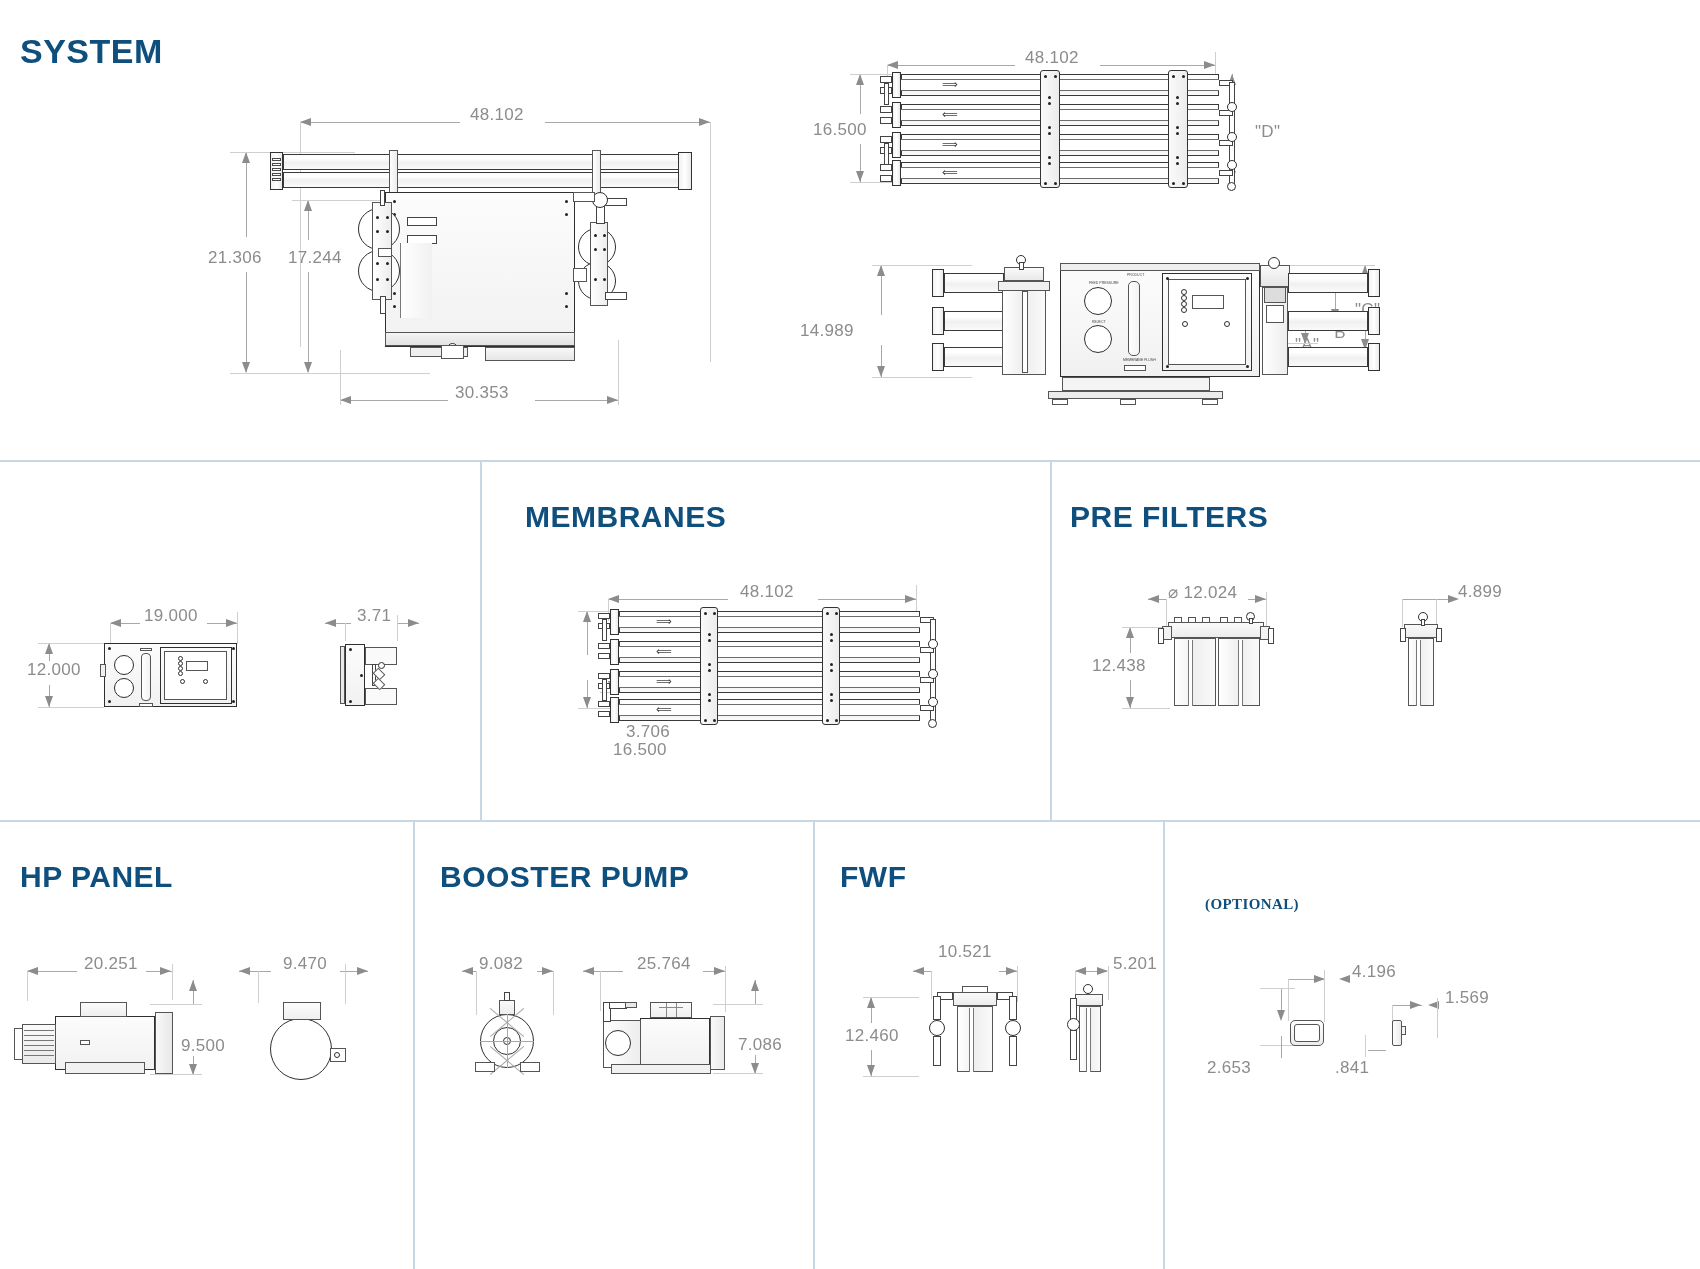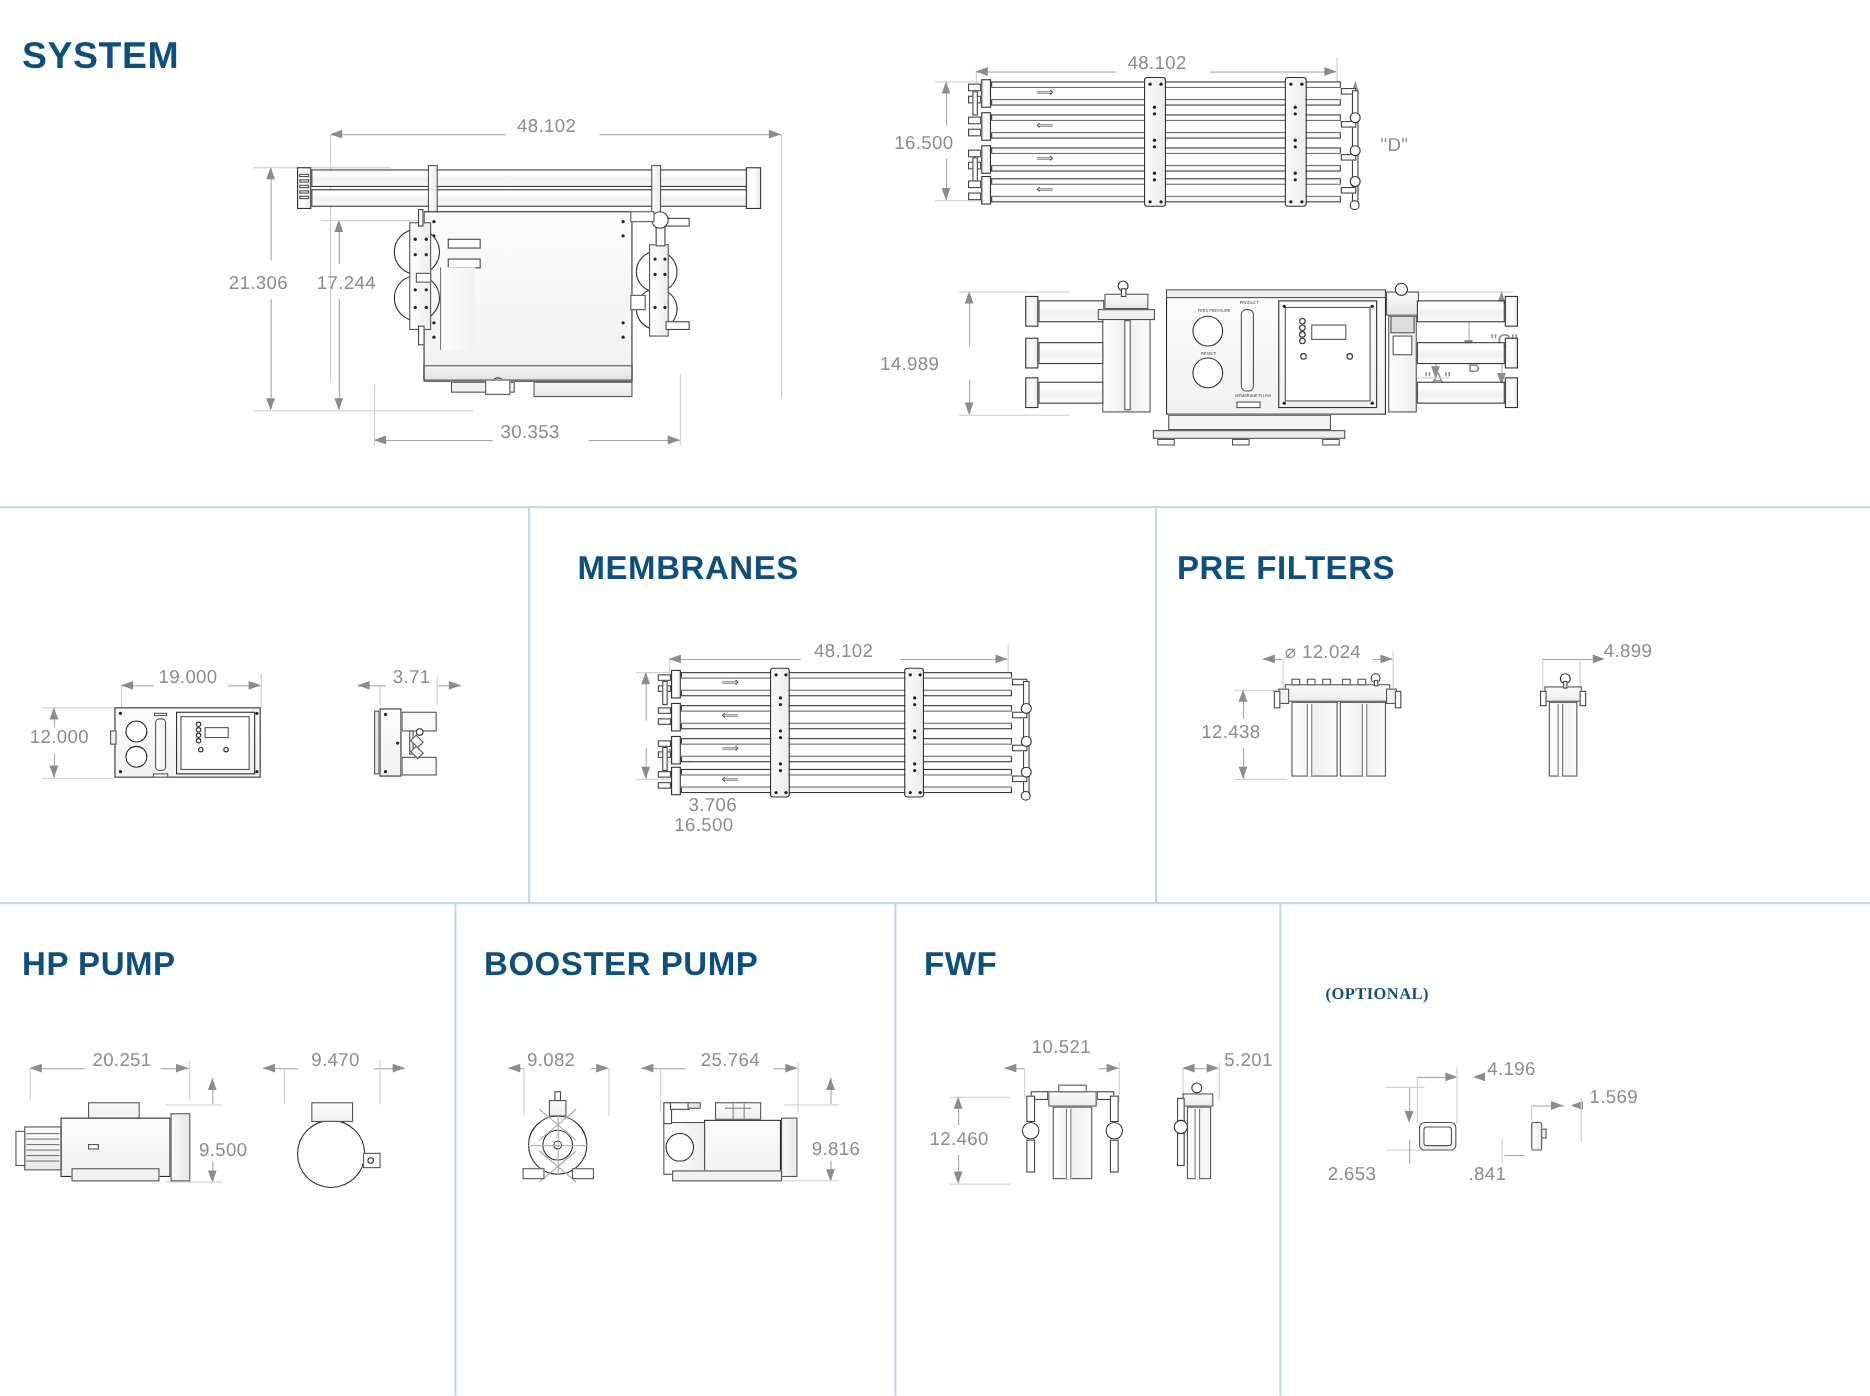--- a/index.html
+++ b/index.html
@@ -138,21 +138,21 @@
   <div class="hline" style="left:0; top:820px; width:1700px;"></div>
   <div class="vline" style="left:480px; top:460px; height:360px;"></div>
   <div class="vline" style="left:1050px; top:460px; height:360px;"></div>
   <div class="vline" style="left:413px; top:820px; height:449px;"></div>
   <div class="vline" style="left:813px; top:820px; height:449px;"></div>
   <div class="vline" style="left:1163px; top:820px; height:449px;"></div>
 
   <div class="sec-title big" style="left:20px; top:32px;">SYSTEM</div>
   <div class="sec-title mid" style="left:525px; top:500px;">MEMBRANES</div>
   <div class="sec-title mid" style="left:1070px; top:500px;">PRE FILTERS</div>
-  <div class="sec-title mid" style="left:20px; top:860px;">HP PUMP</div>
+  <div class="sec-title mid" style="left:20px; top:860px;">HP PANEL</div>
   <div class="sec-title mid" style="left:440px; top:860px;">BOOSTER PUMP</div>
   <div class="sec-title mid" style="left:840px; top:860px;">FWF</div>
   <div class="sub-title" style="left:1205px; top:896px;font-family:Liberation Serif, serif;">(OPTIONAL)</div>
 
   <div class="dwg" style="left:0; top:0; width:760px; height:460px;">
 
     <div class="dim" style="left:470px; top:105px;">48.102</div>
     <div class="dimline-h" style="left:300px; top:122px; width:160px;"></div>
     <div class="dimline-h" style="left:545px; top:122px; width:165px;"></div>
     <div class="arrowL" style="left:300px; top:118px;"></div>
@@ -671,21 +671,21 @@
     <div class="witness-v" style="left:128px; top:31px; height:44px;"></div>
 
     <div class="dim" style="left:212px; top:14px;">25.764</div>
     <div class="dimline-h" style="left:158px; top:31px; width:40px;"></div>
     <div class="dimline-h" style="left:278px; top:31px; width:22px;"></div>
     <div class="arrowL" style="left:158px; top:27px;"></div>
     <div class="arrowR" style="left:289px; top:27px;"></div>
     <div class="witness-v" style="left:175px; top:31px; height:40px;"></div>
     <div class="witness-v" style="left:300px; top:26px; height:46px;"></div>
 
-    <div class="dim" style="left:313px; top:95px;">9.816</div>
+    <div class="dim" style="left:313px; top:95px;">7.086</div>
     <div class="dimline-v" style="left:330px; top:40px; height:24px;"></div>
     <div class="dimline-v" style="left:330px; top:115px; height:18px;"></div>
     <div class="arrowU" style="left:326px; top:40px;"></div>
     <div class="arrowD" style="left:326px; top:123px;"></div>
     <div class="witness-h" style="left:288px; top:64px; width:50px;"></div>
     <div class="witness-h" style="left:288px; top:133px; width:50px;"></div>
 
     <div class="circ" style="left:55px; top:74px; width:54px; height:54px;"></div>
     <div class="circ" style="left:68px; top:87px; width:28px; height:28px;"></div>
     <div class="circ" style="left:78px; top:97px; width:8px; height:8px;"></div>

